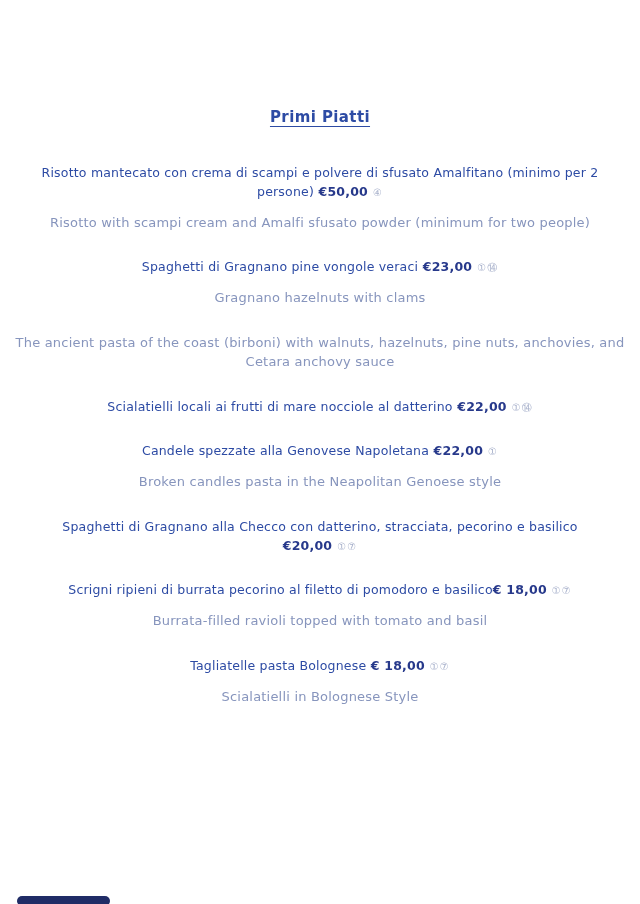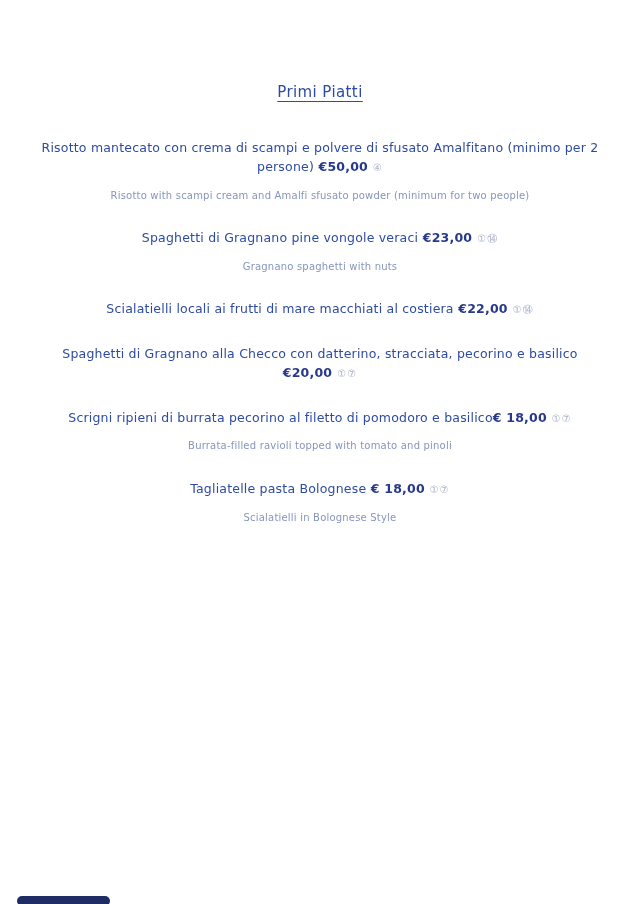--- a/index.html
+++ b/index.html
@@ -17,23 +17,23 @@
     position:relative;
     overflow:hidden;
   }
   .page{
     position:absolute;
     inset:0;
     text-align:center;
   }
   .menu-title{
     display:inline-block;
-    margin-top:83px;
+    margin-top:108px;
     font-size:15px;
-    font-weight:400;
+    font-weight:700;
     letter-spacing:0.4px;
     color:var(--blue);
     text-decoration:underline;
     text-underline-offset:4px;
     text-decoration-thickness:1px;
   }
   .items{
     margin-top:38px;
   }
   .item{
@@ -52,21 +52,21 @@
     color:var(--price);
     white-space:pre-wrap;
   }
   .allergens{
     font-size:10px;
     color:var(--allergen);
     margin-left:5px;
     letter-spacing:1px;
   }
   .item-en{
-    font-size:10px;
+    font-size:13px;
     line-height:1.45;
     color:var(--muted);
     max-width:620px;
     margin:8px auto;
     letter-spacing:0.2px;
   }
   .footer-bar{
     position:absolute;
     left:17px;
     bottom:-2px;
@@ -85,38 +85,43 @@
 
   <div class="items">
 
     <div class="item">
       <div class="item-it"><span>Risotto mantecato con crema di scampi e polvere di sfusato Amalfitano (minimo per 2 persone)</span><span class="price"> €50,00</span><span class="allergens">④</span></div>
       <div class="item-en">Risotto with scampi cream and Amalfi sfusato powder (minimum for two people)</div>
     </div>
 
     <div class="item">
       <div class="item-it"><span>Spaghetti di Gragnano pine vongole veraci</span><span class="price"> €23,00</span><span class="allergens">①⑭</span></div>
-      <div class="item-en">Gragnano spaghetti with nuts</div>
+      <div class="item-en">Gragnano hazelnuts with clams</div>
     </div>
 
     <div class="item">
+      <div class="item-en">The ancient pasta of the coast (birboni) with walnuts, hazelnuts, pine nuts, anchovies, and Cetara anchovy sauce</div>
     </div>
 
     <div class="item">
-      <div class="item-it"><span>Scialatielli locali ai frutti di mare macchiati al costiera</span><span class="price"> €22,00</span><span class="allergens">①⑭</span></div>
+      <div class="item-it"><span>Scialatielli locali ai frutti di mare nocciole al datterino</span><span class="price"> €22,00</span><span class="allergens">①⑭</span></div>
     </div>
 
+    <div class="item">
+      <div class="item-it"><span>Candele spezzate alla Genovese Napoletana</span><span class="price"> €22,00</span><span class="allergens">①</span></div>
+      <div class="item-en">Broken candles pasta in the Neapolitan Genoese style</div>
+    </div>
 
     <div class="item">
       <div class="item-it"><span>Spaghetti di Gragnano alla Checco con datterino, stracciata, pecorino e basilico</span><span class="price"> €20,00</span><span class="allergens">①⑦</span></div>
     </div>
 
     <div class="item">
       <div class="item-it"><span>Scrigni ripieni di burrata pecorino al filetto di pomodoro e basilico</span><span class="price">€ 18,00</span><span class="allergens">①⑦</span></div>
-      <div class="item-en">Burrata-filled ravioli topped with tomato and pinoli</div>
+      <div class="item-en">Burrata-filled ravioli topped with tomato and basil</div>
     </div>
 
     <div class="item">
       <div class="item-it"><span>Tagliatelle pasta Bolognese</span><span class="price"> € 18,00</span><span class="allergens">①⑦</span></div>
       <div class="item-en">Scialatielli in Bolognese Style</div>
     </div>
 
   </div>
 
   <div class="footer-bar"></div>

